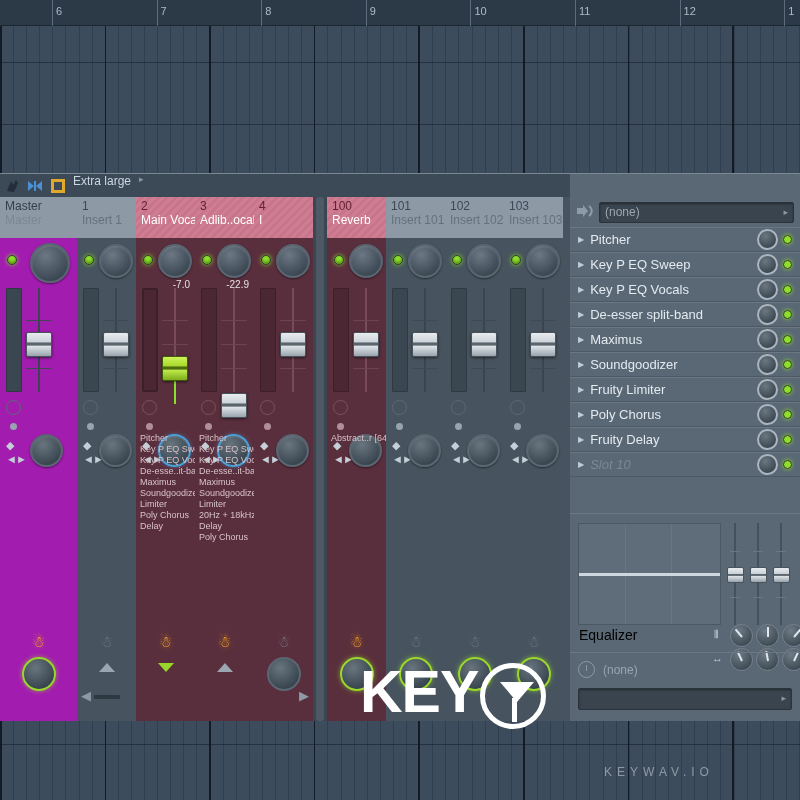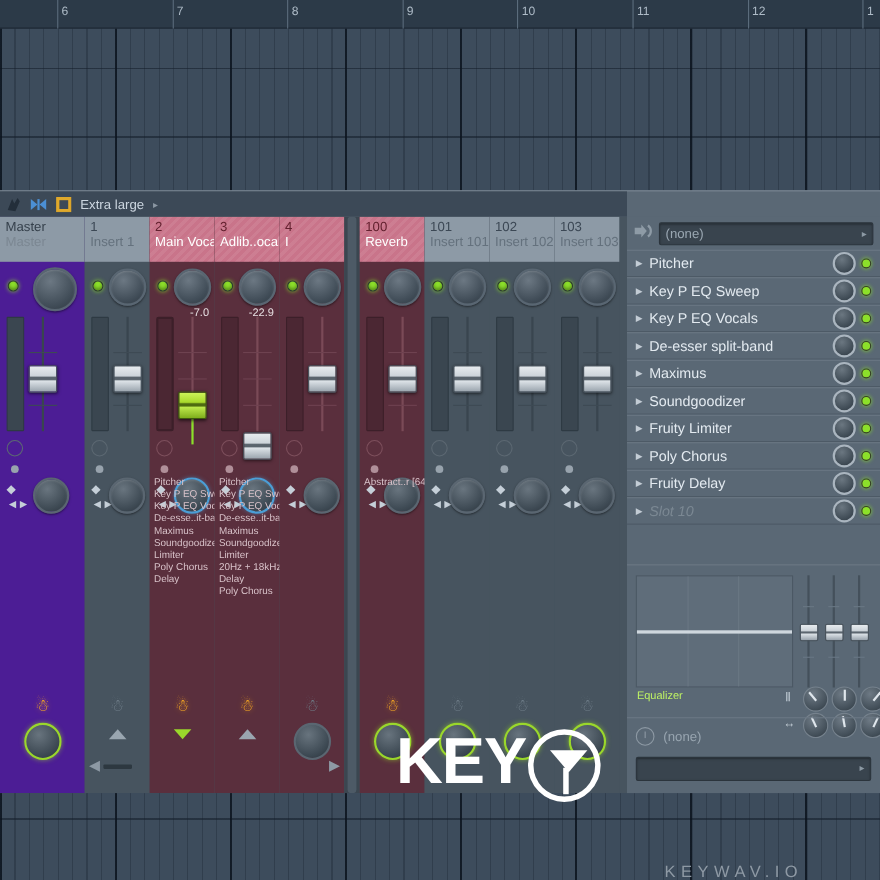--- a/index.html
+++ b/index.html
@@ -27,39 +27,39 @@
   .ruler-tick { position:absolute; top:5px; color:#aebbc7; font-size:11px;
     font-family:"Liberation Sans", sans-serif; }
   .ruler-mark { position:absolute; top:0; width:1px; height:26px; background:#5b6c7c; }
 
   
   #mixer-window { position:absolute; left:0; top:173px; width:800px; height:547px;
     background:#5a6875; border-top:1px solid #7b8894; }
 
   
   #mixer-toolbar { position:absolute; left:0; top:0; width:570px; height:23px;
-    background:#3c4957; display:flex; align-items:center; padding-left:5px; gap:8px; }
+    background:#3c4957; display:flex; padding-left:5px; gap:8px; }
   .tb-icon { display:flex; align-items:center; }
   #tb-label { color:#ccd6e0; font-size:12px; }
   #tb-chev { color:#8b97a3; font-size:9px; }
 
   
   #mixer-titlebar { position:absolute; left:570px; top:0; width:230px; height:23px;
     background:#3c4957; display:flex; align-items:center; }
   #mixer-title { color:#d4dde6; font-size:12px; margin-left:8px; flex:1; }
   .win-btn { width:19px; height:23px; display:flex; align-items:center;
     justify-content:center; color:#b8c4d0; }
 
   
   #strips { position:absolute; left:0; top:23px; width:570px; height:524px;
     background:#47545f; overflow:hidden; }
 
   .strip { position:absolute; top:0; width:59px; height:524px; background:#47545f; }
   .strip.sel  { background:#5a2f3d; }
-  .strip.master { background:#4c1d95; width:77px; }
+  .strip.master { background:#a21caf; width:77px; }
 
   .strip-hd { position:relative; height:41px; background:#8d9aa6;
     padding:2px 0 0 5px; overflow:hidden; }
   .strip.sel .strip-hd { background:#c9748a;
     background-image: repeating-linear-gradient(135deg, rgba(255,255,255,.07) 0 3px, transparent 3px 6px); }
   .hd-num { font-size:12px; color:#3c4855; line-height:14px; }
   .strip.sel .hd-num { color:#63212f; }
   .hd-name { font-size:12px; color:#64717d; line-height:15px; white-space:nowrap; }
   .strip.sel .hd-name { color:#fff; }
   .strip.master .hd-num { color:#343f4a; }
@@ -180,21 +180,21 @@
   #eq-curve { position:absolute; left:0; top:49px; width:100%; height:3px;
     background:#cfd7de; }
   .eq-mini { position:absolute; top:9px; width:10px; height:102px; }
   .eq-mini-track { position:absolute; left:4px; top:0; width:2px; height:102px;
     background:#44505b; }
   .eq-mini-tick { position:absolute; left:0; width:10px; height:1px; background:#697784; }
   .eq-mini-knob { position:absolute; left:-3px; top:44px; width:17px; height:16px;
     border-radius:2px;
     background: linear-gradient(to bottom,#e8ecef 0%,#cbd2d8 40%,#5c666f 46%,#5c666f 53%,#dbe1e6 60%,#98a2ab 100%);
     border:1px solid #49535c; }
-  #eq-label { position:absolute; left:9px; top:113px; color:#bef264; font-size:10px; }
+  #eq-label { position:absolute; left:9px; top:113px; color:#000000; font-size:14px; }
   .eq-sym { position:absolute; color:#c6d0d9; font-size:11px; }
   .eq-knob { position:absolute; width:23px; height:23px; border-radius:50%;
     background: radial-gradient(circle at 38% 28%, #6e7a85, #434f59 68%, #2e373f);
     border:1px solid #76828d; }
   .eq-knob i { position:absolute; left:10px; top:2px; width:2px; height:10px;
     background:#dfe6ec; display:block; transform-origin:50% 100%; }
 
   
   #bot-row { position:absolute; left:0; top:455px; width:230px; height:34px;
     border-top:1px solid #6b7884; display:flex; align-items:center; padding:0 8px; gap:8px; }
@@ -215,21 +215,21 @@
     line-height:59px; }
   #wm-ring { width:66px; height:66px; border-radius:50%; border:5px solid #fff;
     margin:0 2px; position:relative; flex:none; }
   #wm-ring::before { content:""; position:absolute; left:15px; top:14px;
     width:0; height:0; border-left:17px solid transparent;
     border-right:17px solid transparent; border-top:20px solid #fff; }
   #wm-ring::after { content:""; position:absolute; left:27px; top:30px;
     width:5px; height:24px; background:#fff; }
   #wm-wav { color:#fff; font-size:59px; line-height:59px; letter-spacing:1px;
     font-family:"Liberation Serif", serif; }
-  #wm-sub { position:absolute; left:604px; top:784px; color:#8e99a4; font-size:15px;
+  #wm-sub { position:absolute; left:604px; top:765px; color:#8e99a4; font-size:12px;
     letter-spacing:5px; }
 </style>
 </head>
 <body>
 
 <div id="playlist-bg">
   <div id="playlist-grid"></div>
   <div id="ruler">
       <div class="ruler-mark" style="left: 52px;"></div>
       <div class="ruler-tick" style="left: 56px;">6</div>

